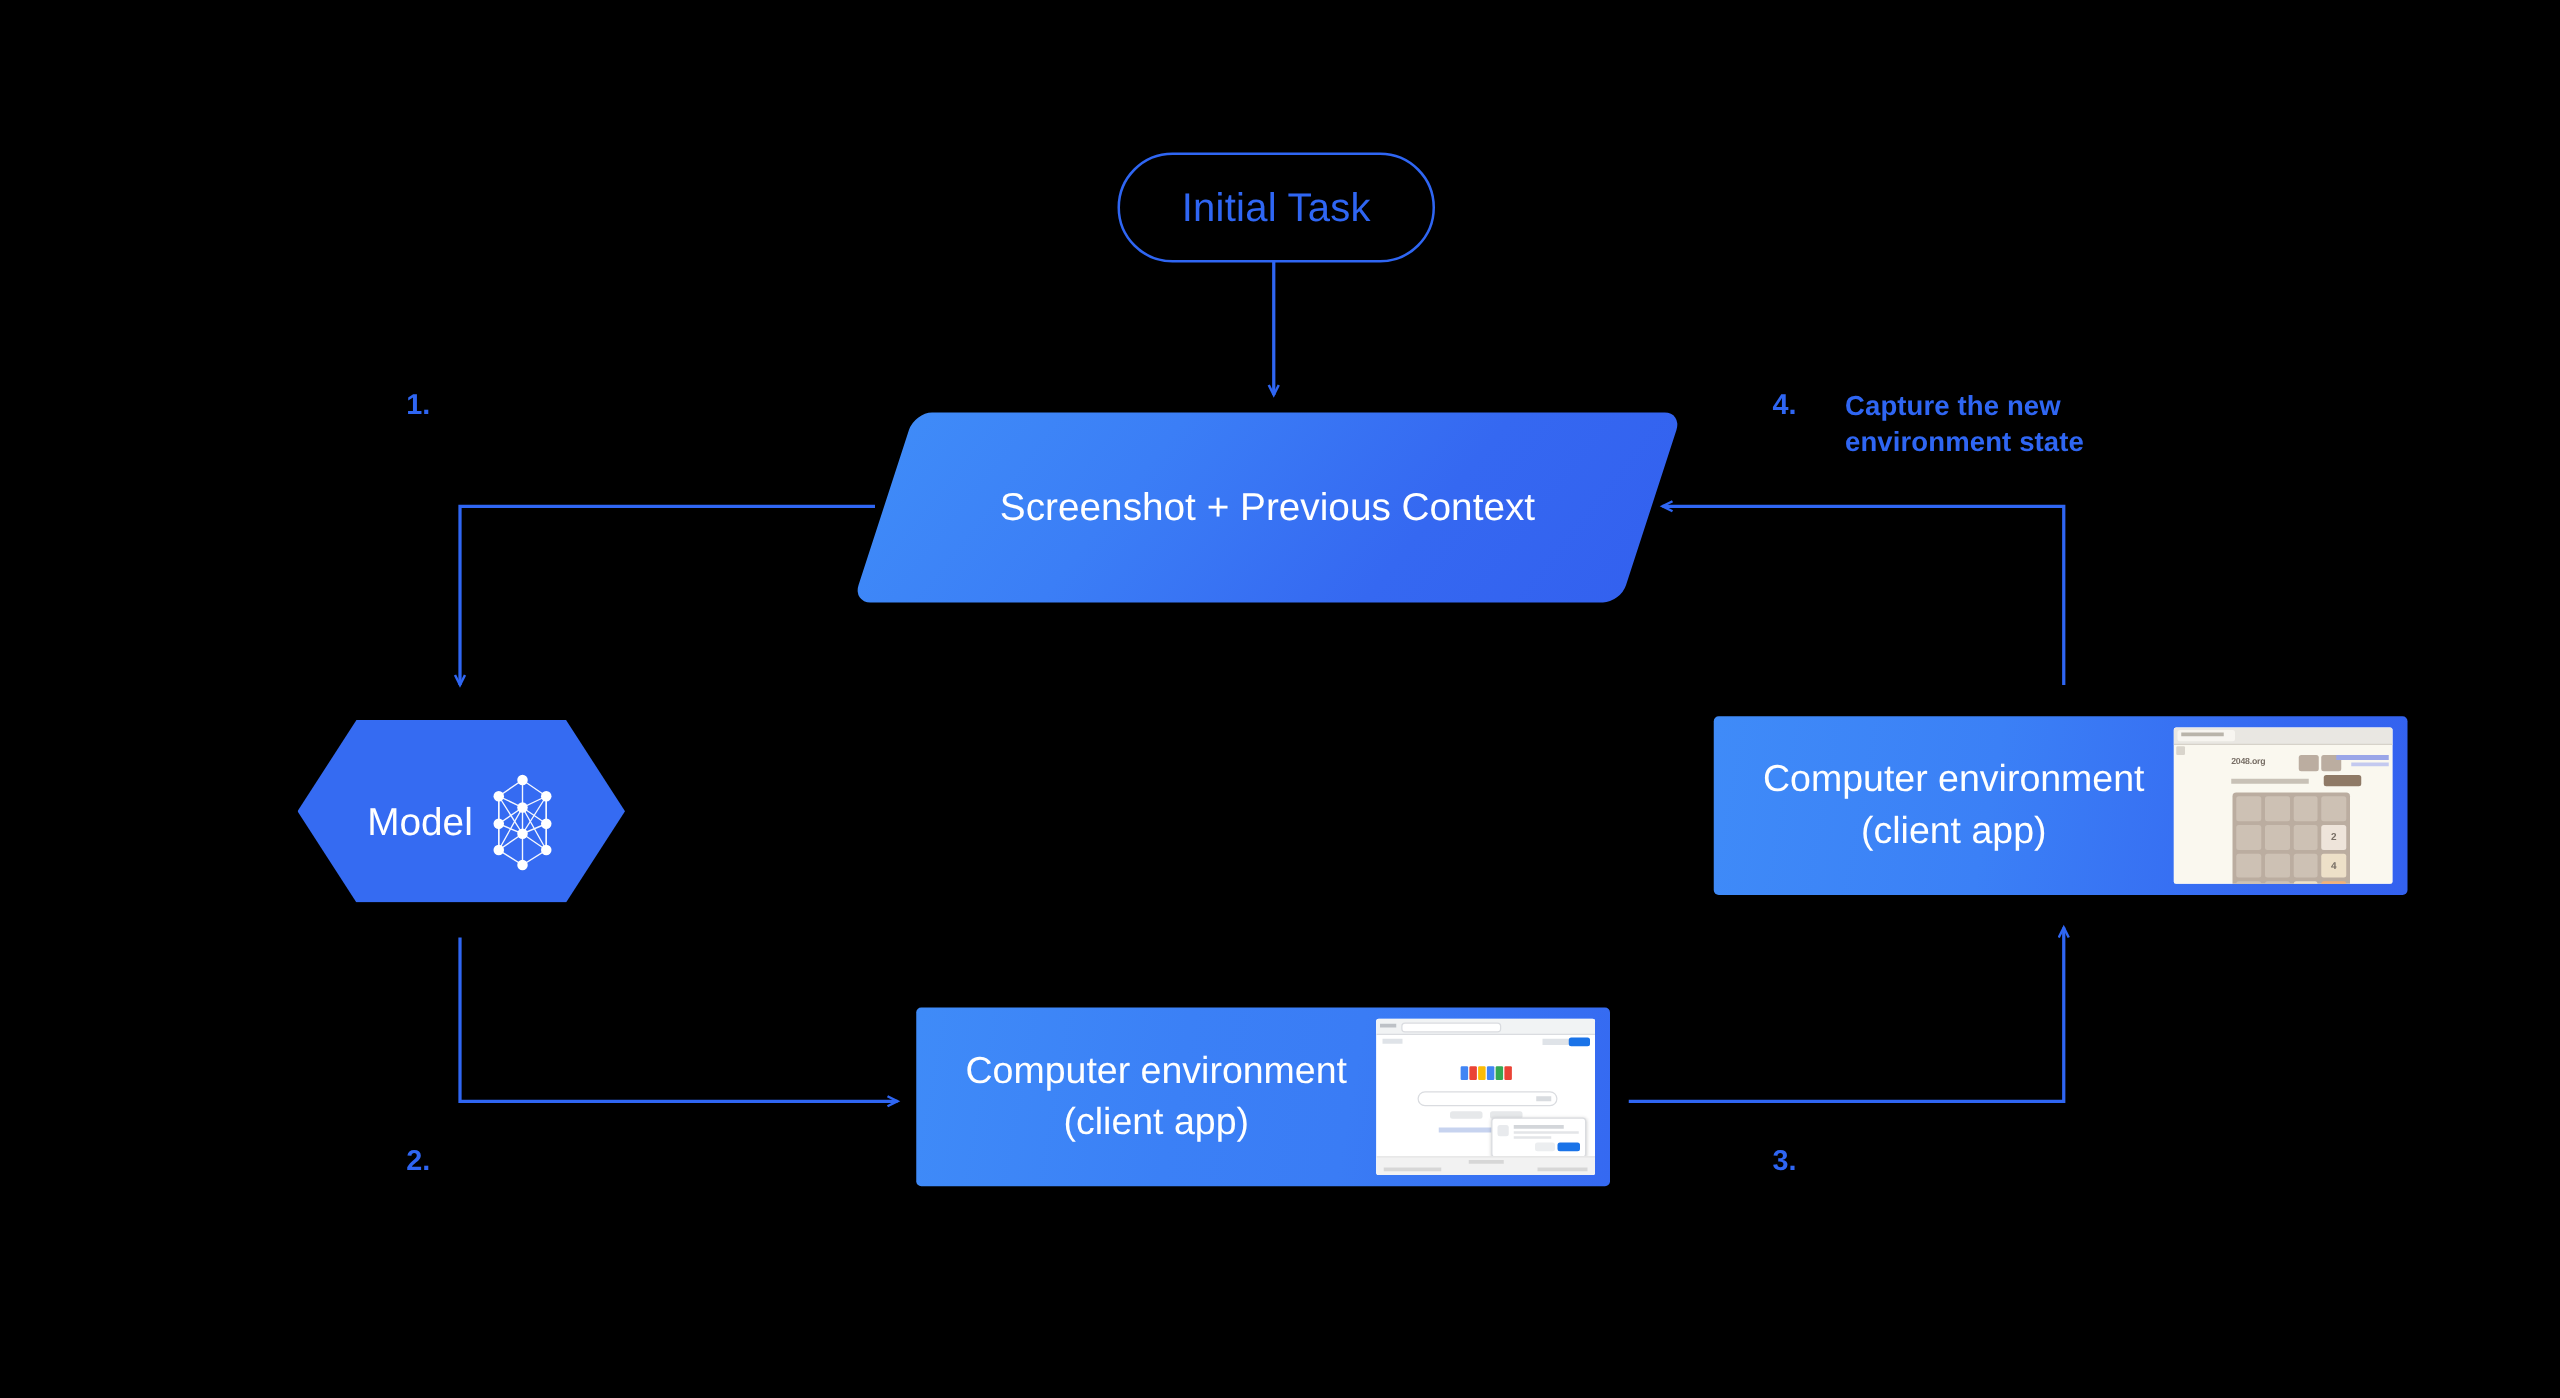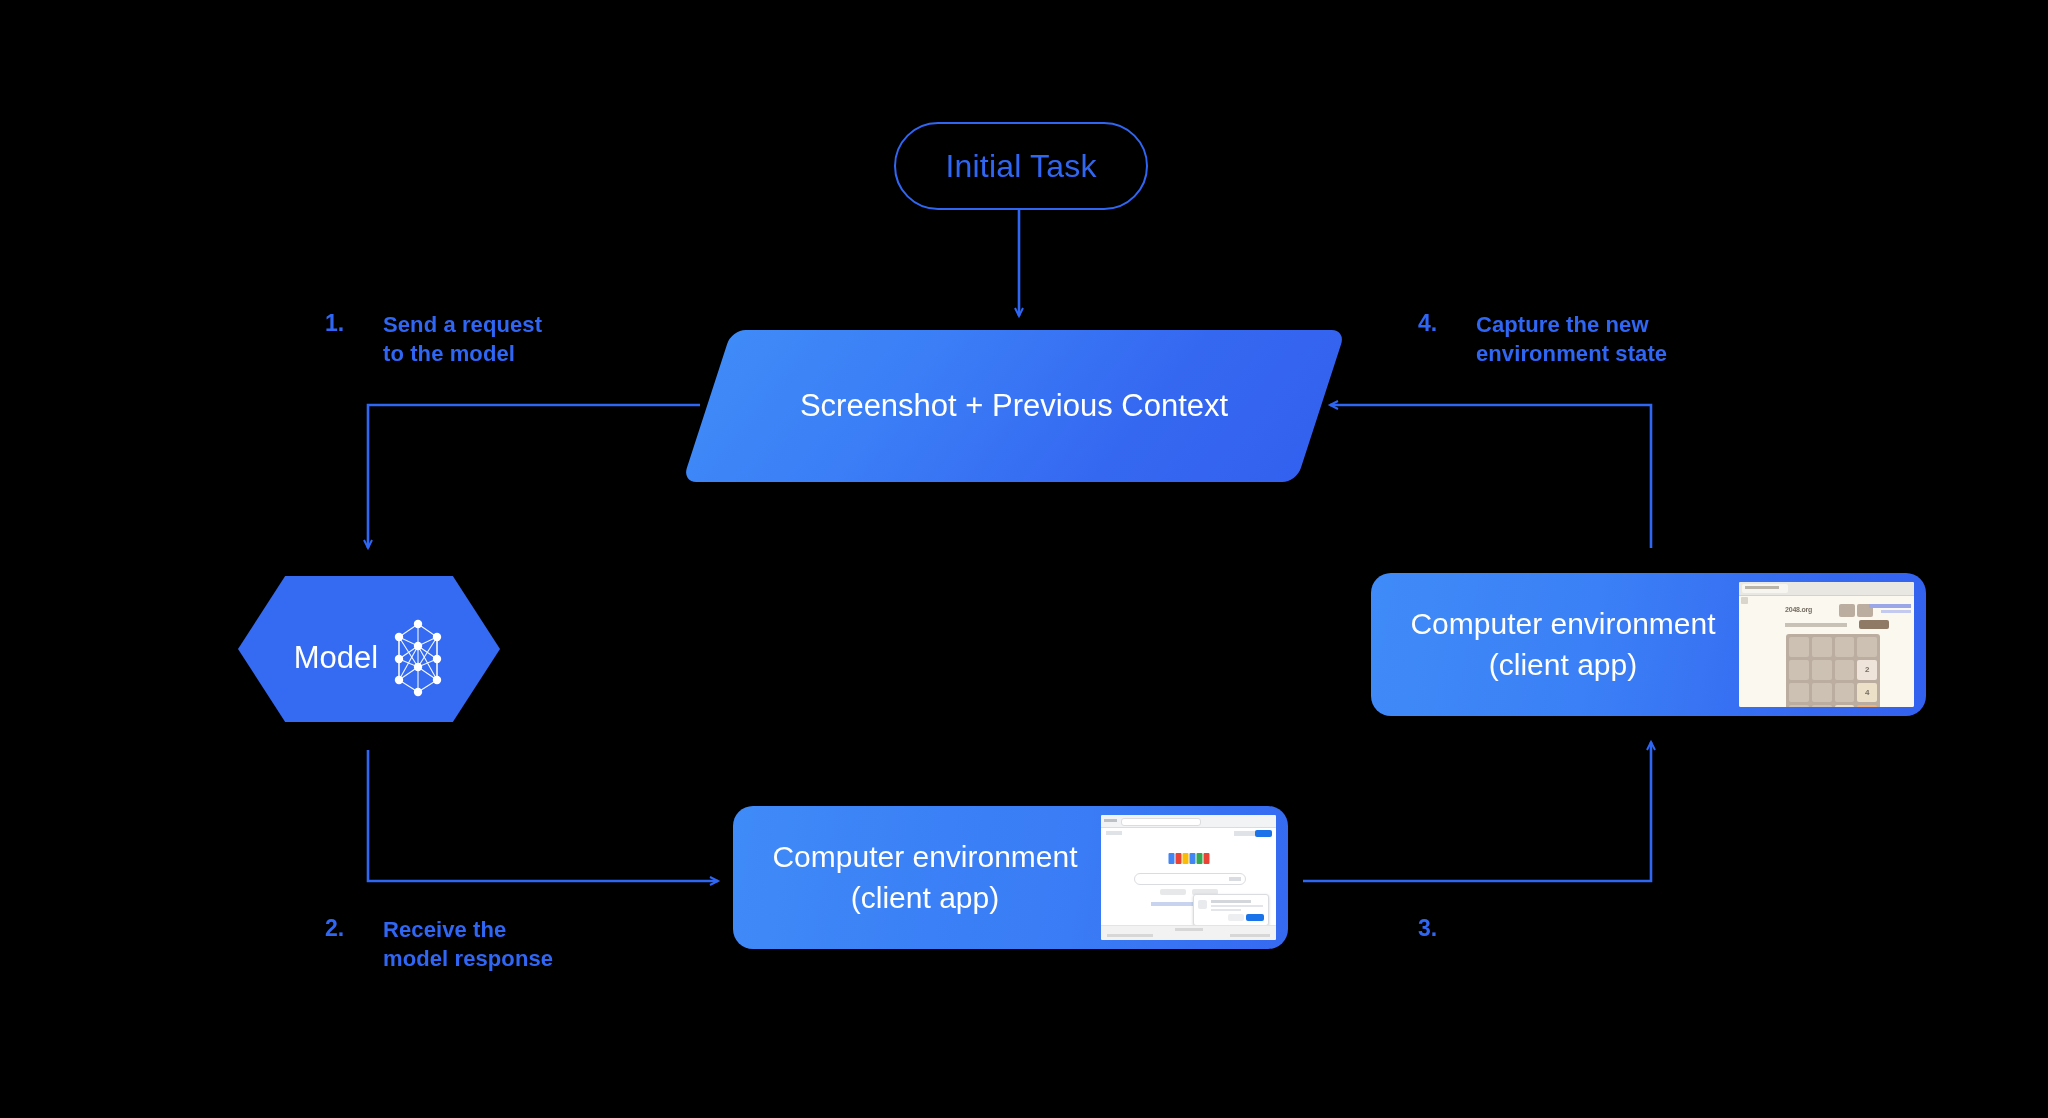--- a/index.html
+++ b/index.html
@@ -44,21 +44,21 @@
     border-radius:6px;
   }
   #model-node .row{
     position:absolute;inset:0;display:flex;align-items:center;justify-content:center;gap:14px;margin-top:18px;
   }
   #model-node .lbl{color:#fff;font-size:31px;}
   #model-node svg{display:block;}
 
   
   .env-card{
-    border-radius:20px;overflow:hidden;
+    border-radius:4px;overflow:hidden;
     background:linear-gradient(100deg,#3f8bf8 0%,#3b80f6 40%,#3568f1 80%,#3361ef 100%);
     display:flex;align-items:center;
   }
   #env-right{left:1371px;top:573px;width:555px;height:143px;}
   #env-bottom{left:733px;top:806px;width:555px;height:143px;
     background:linear-gradient(100deg,#3f8bf8 0%,#3b80f6 38%,#3a7cf5 62%,#3569f1 100%);}
   .env-card .lbl{
     flex:1;text-align:center;color:#fff;font-size:30px;line-height:1.34;padding-left:16px;
   }
   .env-card .thumb{
@@ -272,39 +272,31 @@
             <div class="f0"></div>
             <div class="f1"></div>
             <div class="f2"></div>
           </div>
       </div>
     </div>
   </div>
 
   <div class="abs step" id="step-1">
     <span class="num">1.</span>
-    <span class="txt">
-      <span>Send a request</span><br>
-      <span>to the model</span>
-    </span>
   </div>
 
   <div class="abs step" id="step-4">
     <span class="num">4.</span>
     <span class="txt">
       <span>Capture the new</span><br>
       <span>environment state</span>
     </span>
   </div>
 
   <div class="abs step" id="step-2">
     <span class="num">2.</span>
-    <span class="txt">
-      <span>Receive the</span><br>
-      <span>model response</span>
-    </span>
   </div>
 
   <div class="abs step" id="step-3">
     <span class="num">3.</span>
   </div>
 
 </div>
 
 </body></html>

